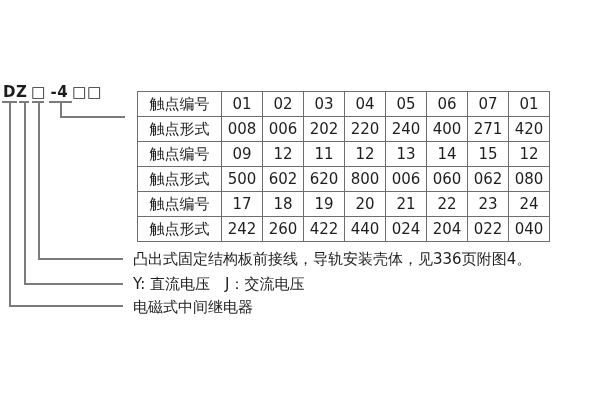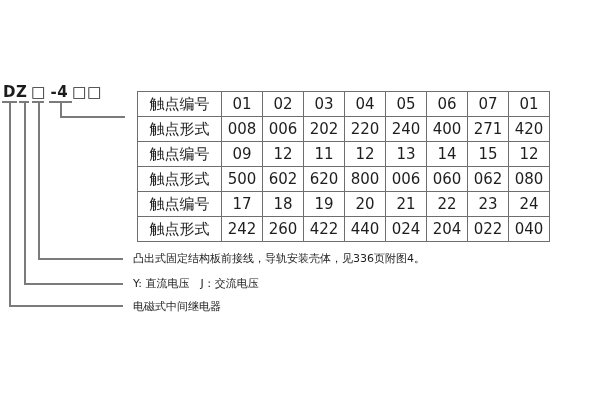--- a/index.html
+++ b/index.html
@@ -56,21 +56,21 @@
     vertical-align: middle;
     padding: 0;
     white-space: nowrap;
   }
   .contact-table .label-cell { width: 83px; }
   .contact-table .value-col  { width: 41px; }
   
   .annotation {
     position: absolute;
     left: 133px;
-    font-size: 11px;
+    font-size: 15px;
     line-height: 14px;
     color: #1e1e1e;
     white-space: nowrap;
   }
 </style>
 </head>
 <body>
 
 <div class="canvas">
 

